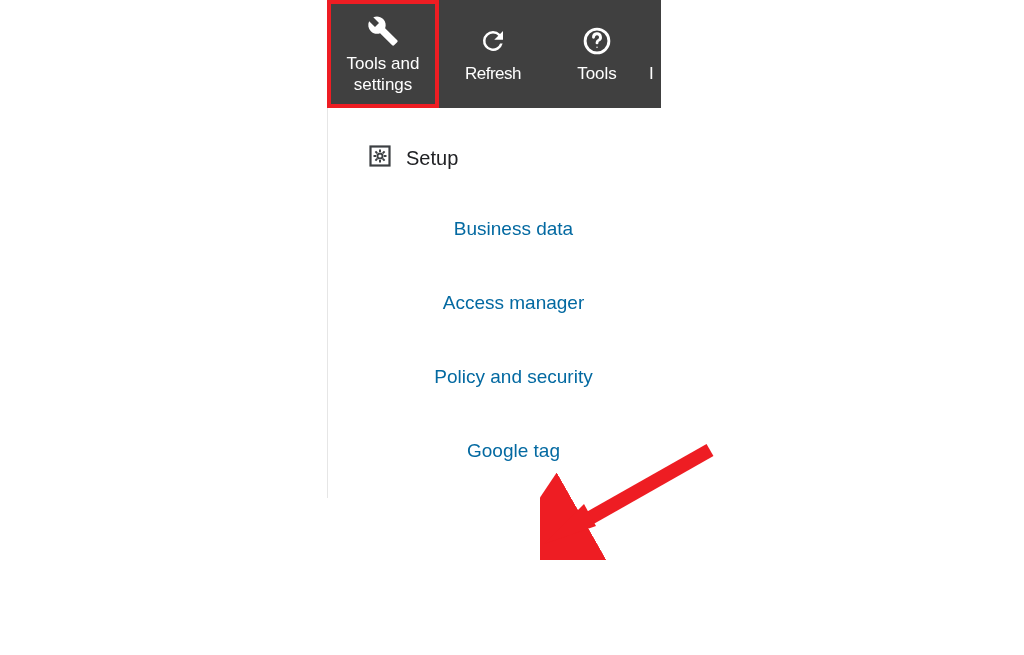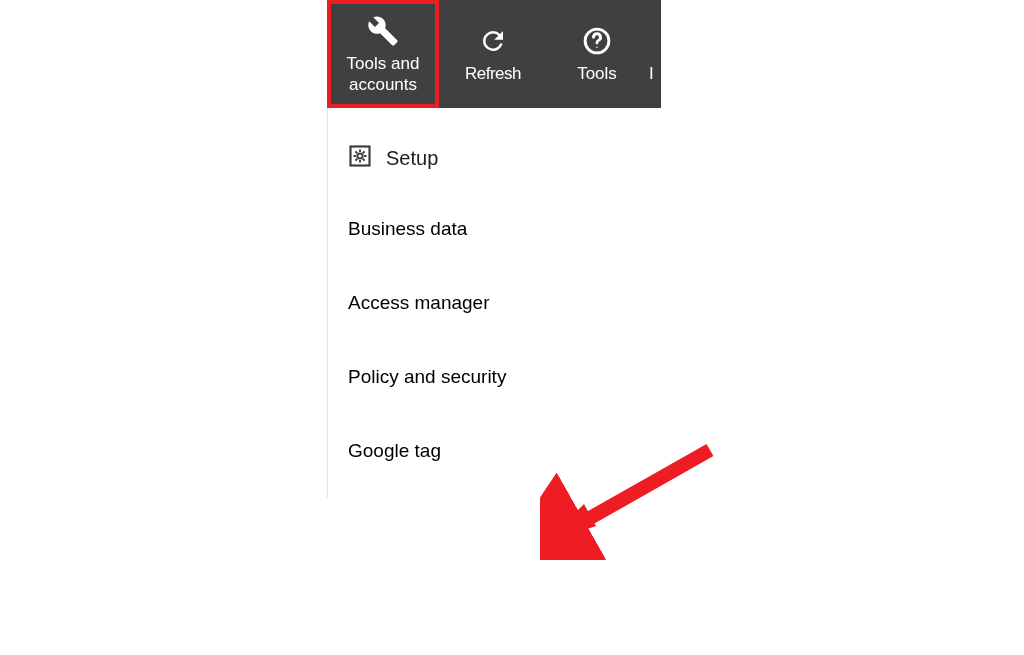--- a/index.html
+++ b/index.html
@@ -68,59 +68,60 @@
       text-align: left;
       padding-left: 2px;
     }
     .dropdown {
       position: absolute;
       top: 108px;
       left: 327px;
       width: 332px;
       background: #ffffff;
       border-left: 1px solid #e6e6e6;
-      padding: 30px 0 10px 20px;
+      padding: 30px 0 10px 40px;
     }
     .section-header {
       display: flex;
       align-items: center;
       gap: 14px;
       padding: 6px 0 20px 0;
     }
     .section-header .setup-label {
       color: #202124;
       font-size: 20px;
       font-weight: 500;
     }
     .menu-item {
-      color: #000000;
+      color: #0369a1;
       font-size: 19px;
       padding: 26px 0;
       cursor: pointer;
+      text-align: center;
     }
     .arrow-annotation {
       position: absolute;
       left: 540px;
       top: 440px;
       pointer-events: none;
     }
   </style>
 </head>
 <body>
 
 <div class="toolbar">
 
   <div class="toolbar-item tools">
     <div class="icon-wrap">
       <svg width="32" height="32" viewBox="0 0 24 24" fill="#ffffff">
         <path d="M22.7 19l-9.1-9.1c.9-2.3.4-5-1.5-6.9-2-2-5-2.4-7.4-1.3L9 6 6 9 1.6 4.7C.4 7.1.9 10.1 2.9 12.1c1.9 1.9 4.6 2.4 6.9 1.5l9.1 9.1c.4.4 1 .4 1.4 0l2.3-2.3c.5-.4.5-1.1.1-1.4z"></path>
       </svg>
     </div>
     <span class="label">Tools and</span>
-    <span class="label">accounts</span>
+    <span class="label">settings</span>
   </div>
 
   <div class="toolbar-item refresh">
     <div class="icon-wrap">
       <svg width="30" height="30" viewBox="0 0 24 24" fill="#ffffff">
         <path d="M17.65 6.35A7.96 7.96 0 0 0 12 4a8 8 0 1 0 7.73 10h-2.07A6 6 0 1 1 12 6c1.66 0 3.14.69 4.22 1.78L13 11h7V4l-2.35 2.35z"></path>
       </svg>
     </div>
     <span class="label">Refresh</span>
   </div>

